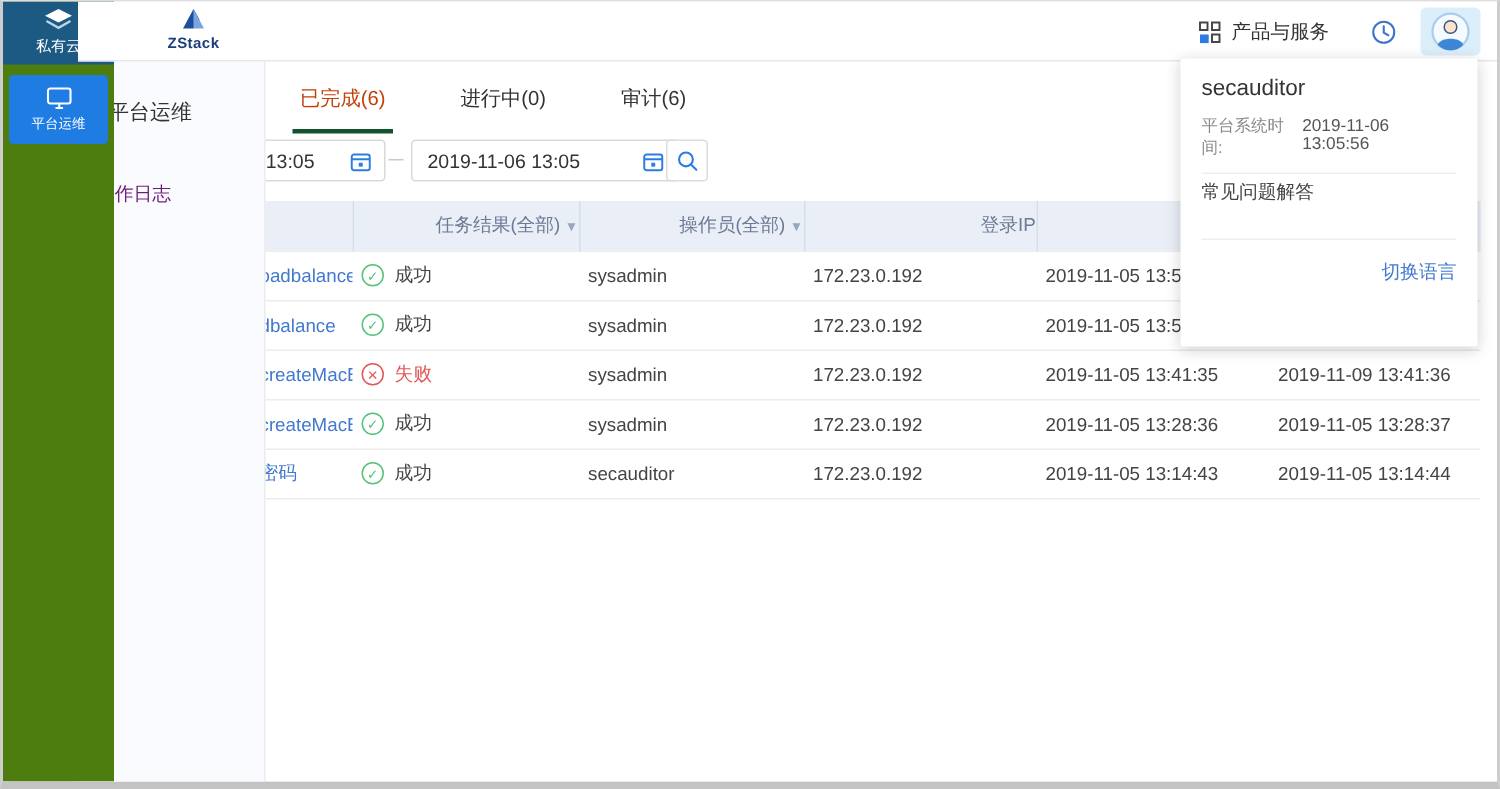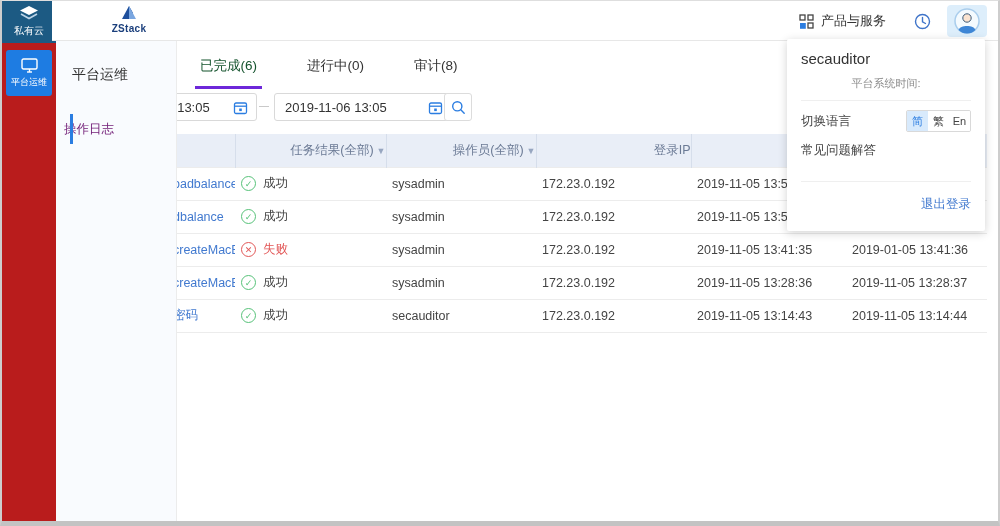--- a/index.html
+++ b/index.html
@@ -2,21 +2,21 @@
 <html><head>
 <meta charset="utf-8">
 <style>
   * { margin:0; padding:0; box-sizing:border-box; }
   body { font-family:"Liberation Sans", sans-serif; background:#e9e9e9; }
   .screen {
     position:relative; width:1000px; height:526px; background:#fff; overflow:hidden;
     border:2px solid #cdcdcd; border-top:1px solid #dedede; border-bottom:5px solid #c3c3c3;
   }
   
-  .nav { position:absolute; left:0; top:0; bottom:0; width:54px; background:#b91c1c; z-index:6; }
+  .nav { position:absolute; left:0; top:0; bottom:0; width:74px; background:#4d7c0f; z-index:6; }
   .nav-top { height:42px; background:#1c5a83; display:flex; flex-direction:column; align-items:center; justify-content:center; gap:2px; }
   .nav-top .lbl { color:#fff; font-size:10px; }
   .nav-item { margin:7px 4px 0 4px; height:46px; border-radius:3px; display:flex; flex-direction:column; align-items:center; justify-content:center; gap:3px; cursor:pointer; }
   .nav-item.active { background:#1e7ce2; }
   .nav-item .lbl { color:#fff; font-size:9px; letter-spacing:0; white-space:nowrap; }
   
   .header { position:absolute; left:50px; right:0; top:0; height:40px; background:#fff; border-bottom:1px solid #e7e7e7; z-index:7; }
   .logo { position:absolute; left:46px; top:4px; width:62px; text-align:center; }
   .logo .logo-text { font-size:10px; font-weight:bold; color:#1b3f7c; letter-spacing:.3px; margin-top:-1px; }
   .hdr-right { position:absolute; right:0; top:0; height:40px; display:flex; align-items:center; }
@@ -26,21 +26,21 @@
   
   .subpanel { position:absolute; left:50px; top:40px; bottom:0; width:125px; background:#f9fbfe; border-right:1px solid #ececec; z-index:5; }
   .subpanel-title { margin:25px 0 0 20px; font-size:14px; color:#333; }
   .sub-item { position:relative; margin-top:30px; height:30px; display:flex; align-items:center; cursor:pointer; }
   .sub-item .bar { position:absolute; left:18px; top:0; bottom:0; width:3px; background:#2b7de1; }
   .sub-item .txt { margin-left:12px; font-size:12.5px; color:#701a75; }
   
   .content { position:absolute; left:50px; right:0; top:40px; bottom:0; background:#fff; z-index:1; }
   .tabs { display:flex; gap:40px; padding:16px 0 0 143px; }
   .tab { font-size:13.5px; color:#333; padding:0 5px 11px 5px; cursor:pointer; }
-  .tab.active { color:#14532d; border-bottom:3px solid #6d28d9; }
+  .tab.active { color:#c2410c; border-bottom:3px solid #14532d; }
   .filters { position:absolute; top:52px; left:0; height:30px; }
   .date-input { position:absolute; top:0; height:28px; background:#fff; border:1px solid #d9d9d9; border-radius:3px; display:flex; align-items:center; font-size:13px; color:#333; }
   .date-input .val { padding-left:10px; white-space:nowrap; }
   .date-input svg { margin-left:auto; margin-right:8px; }
   #date-from { left:45px; width:160px; }
   #date-to   { left:222px; width:178px; }
   .dash { position:absolute; left:207px; top:13px; width:10px; border-top:1px solid #c9c9c9; }
   .search-btn { position:absolute; left:392px; top:0; width:28px; height:28px; border:1px solid #dcdcdc; border-radius:3px; background:#fff; display:flex; align-items:center; justify-content:center; cursor:pointer; }
   
   .tbl { position:absolute; left:115px; top:93px; width:820px; border-collapse:collapse; table-layout:fixed; font-size:12.5px; }
@@ -55,21 +55,21 @@
   .status-cell { display:flex; align-items:center; height:22px; }
   .status-ico { display:inline-flex; width:15px; height:15px; border-radius:50%; border:1px solid; align-items:center; justify-content:center; font-size:9px; margin-right:7px; flex:none; }
   tr[data-status="success"] .status-ico { border-color:#57c279; color:#57c279; }
   tr[data-status="success"] .status-ico::after { content:"✓"; }
   tr[data-status="fail"] .status-ico { border-color:#e25757; color:#e25757; }
   tr[data-status="fail"] .status-ico::after { content:"✕"; }
   tr[data-status="fail"] .status-text { color:#e25757; }
   
   .user-menu { position:absolute; left:785px; top:38px; width:198px; height:192px; background:#fff; border-radius:2px; box-shadow:0 2px 10px rgba(0,0,0,.18); z-index:30; padding:0 14px; }
   .um-name { padding-top:11px; font-size:15px; color:#333; }
-  .um-time { display:flex; justify-content:center; align-items:baseline; margin-top:9px; padding-bottom:9px; border-bottom:1px solid #efefef; }
+  .um-time { display:flex; justify-content:space-between; align-items:baseline; margin-top:9px; padding-bottom:9px; border-bottom:1px solid #efefef; }
   .um-time .lab { font-size:11px; color:#8a8a8a; }
   .um-time .val { font-size:11.5px; color:#555; }
   .um-link { font-size:12.5px; color:#444; padding:10px 0; cursor:pointer; }
   .um-sep { border-bottom:1px solid #efefef; }
   .um-lang { display:flex; justify-content:space-between; align-items:center; padding:9px 0 6px 0; }
   .um-lang .lab { font-size:12.5px; color:#444; }
   .lang-toggle { display:flex; border:1px solid #d9d9d9; border-radius:2px; overflow:hidden; }
   .lang-seg { width:21px; height:20px; display:flex; align-items:center; justify-content:center; font-size:11px; color:#444; cursor:pointer; background:#fff; }
   .lang-seg.active { background:#d8eafc; color:#2b7de1; }
   .um-logout-row { margin-top:12px; padding-top:12px; border-top:1px solid #efefef; text-align:right; }
@@ -130,21 +130,21 @@
         </svg>
       </div>
     </div>
   </div>
 
   <div class="content">
 
     <div class="tabs">
       <div class="tab active">已完成(6)</div>
       <div class="tab">进行中(0)</div>
-      <div class="tab">审计(8)</div>
+      <div class="tab">审计(6)</div>
     </div>
 
     <div class="filters">
       <div class="date-input" id="date-from">
         <span class="val">2019-11-05 13:05</span>
         <svg width="15" height="15" viewBox="0 0 15 15">
           <rect x="1.5" y="3" width="12" height="10.5" rx="1.5" fill="none" stroke="#2b7de1" stroke-width="1.3"></rect>
           <line x1="1.5" y1="6.2" x2="13.5" y2="6.2" stroke="#2b7de1" stroke-width="1.3"></line>
           <rect x="6.2" y="8.5" width="2.6" height="2.6" fill="#2b7de1"></rect>
         </svg>
@@ -216,21 +216,21 @@
           <td><a class="task-link">createMacB...</a></td>
           <td>
               <span class="status-cell">
                 <span class="status-ico"></span>
                 <span class="status-text">失败</span>
               </span>
             </td>
           <td>sysadmin</td>
           <td>172.23.0.192</td>
           <td>2019-11-05 13:41:35</td>
-          <td>2019-01-05 13:41:36</td>
+          <td>2019-11-09 13:41:36</td>
         </tr>
         <tr data-status="success">
           <td><a class="task-link">createMacB...</a></td>
           <td>
               <span class="status-cell">
                 <span class="status-ico"></span>
                 <span class="status-text">成功</span>
               </span>
             </td>
           <td>sysadmin</td>
@@ -260,28 +260,21 @@
     <div class="sub-item">
       <span class="bar"></span>
       <span class="txt">操作日志</span>
     </div>
   </div>
 
   <div class="user-menu">
     <div class="um-name">secauditor</div>
     <div class="um-time">
       <span class="lab">平台系统时间:</span>
-    </div>
-    <div class="um-lang">
-      <span class="lab">切换语言</span>
-      <span class="lang-toggle">
-        <span class="lang-seg active">简</span>
-        <span class="lang-seg">繁</span>
-        <span class="lang-seg">En</span>
-      </span>
+      <span class="val">2019-11-06 13:05:56</span>
     </div>
     <div class="um-link" style="padding-top:4px;">常见问题解答</div>
     <div class="um-logout-row">
-      <span class="um-logout">退出登录</span>
+      <span class="um-logout">切换语言</span>
     </div>
   </div>
 
 </div>
 
 </body></html>

